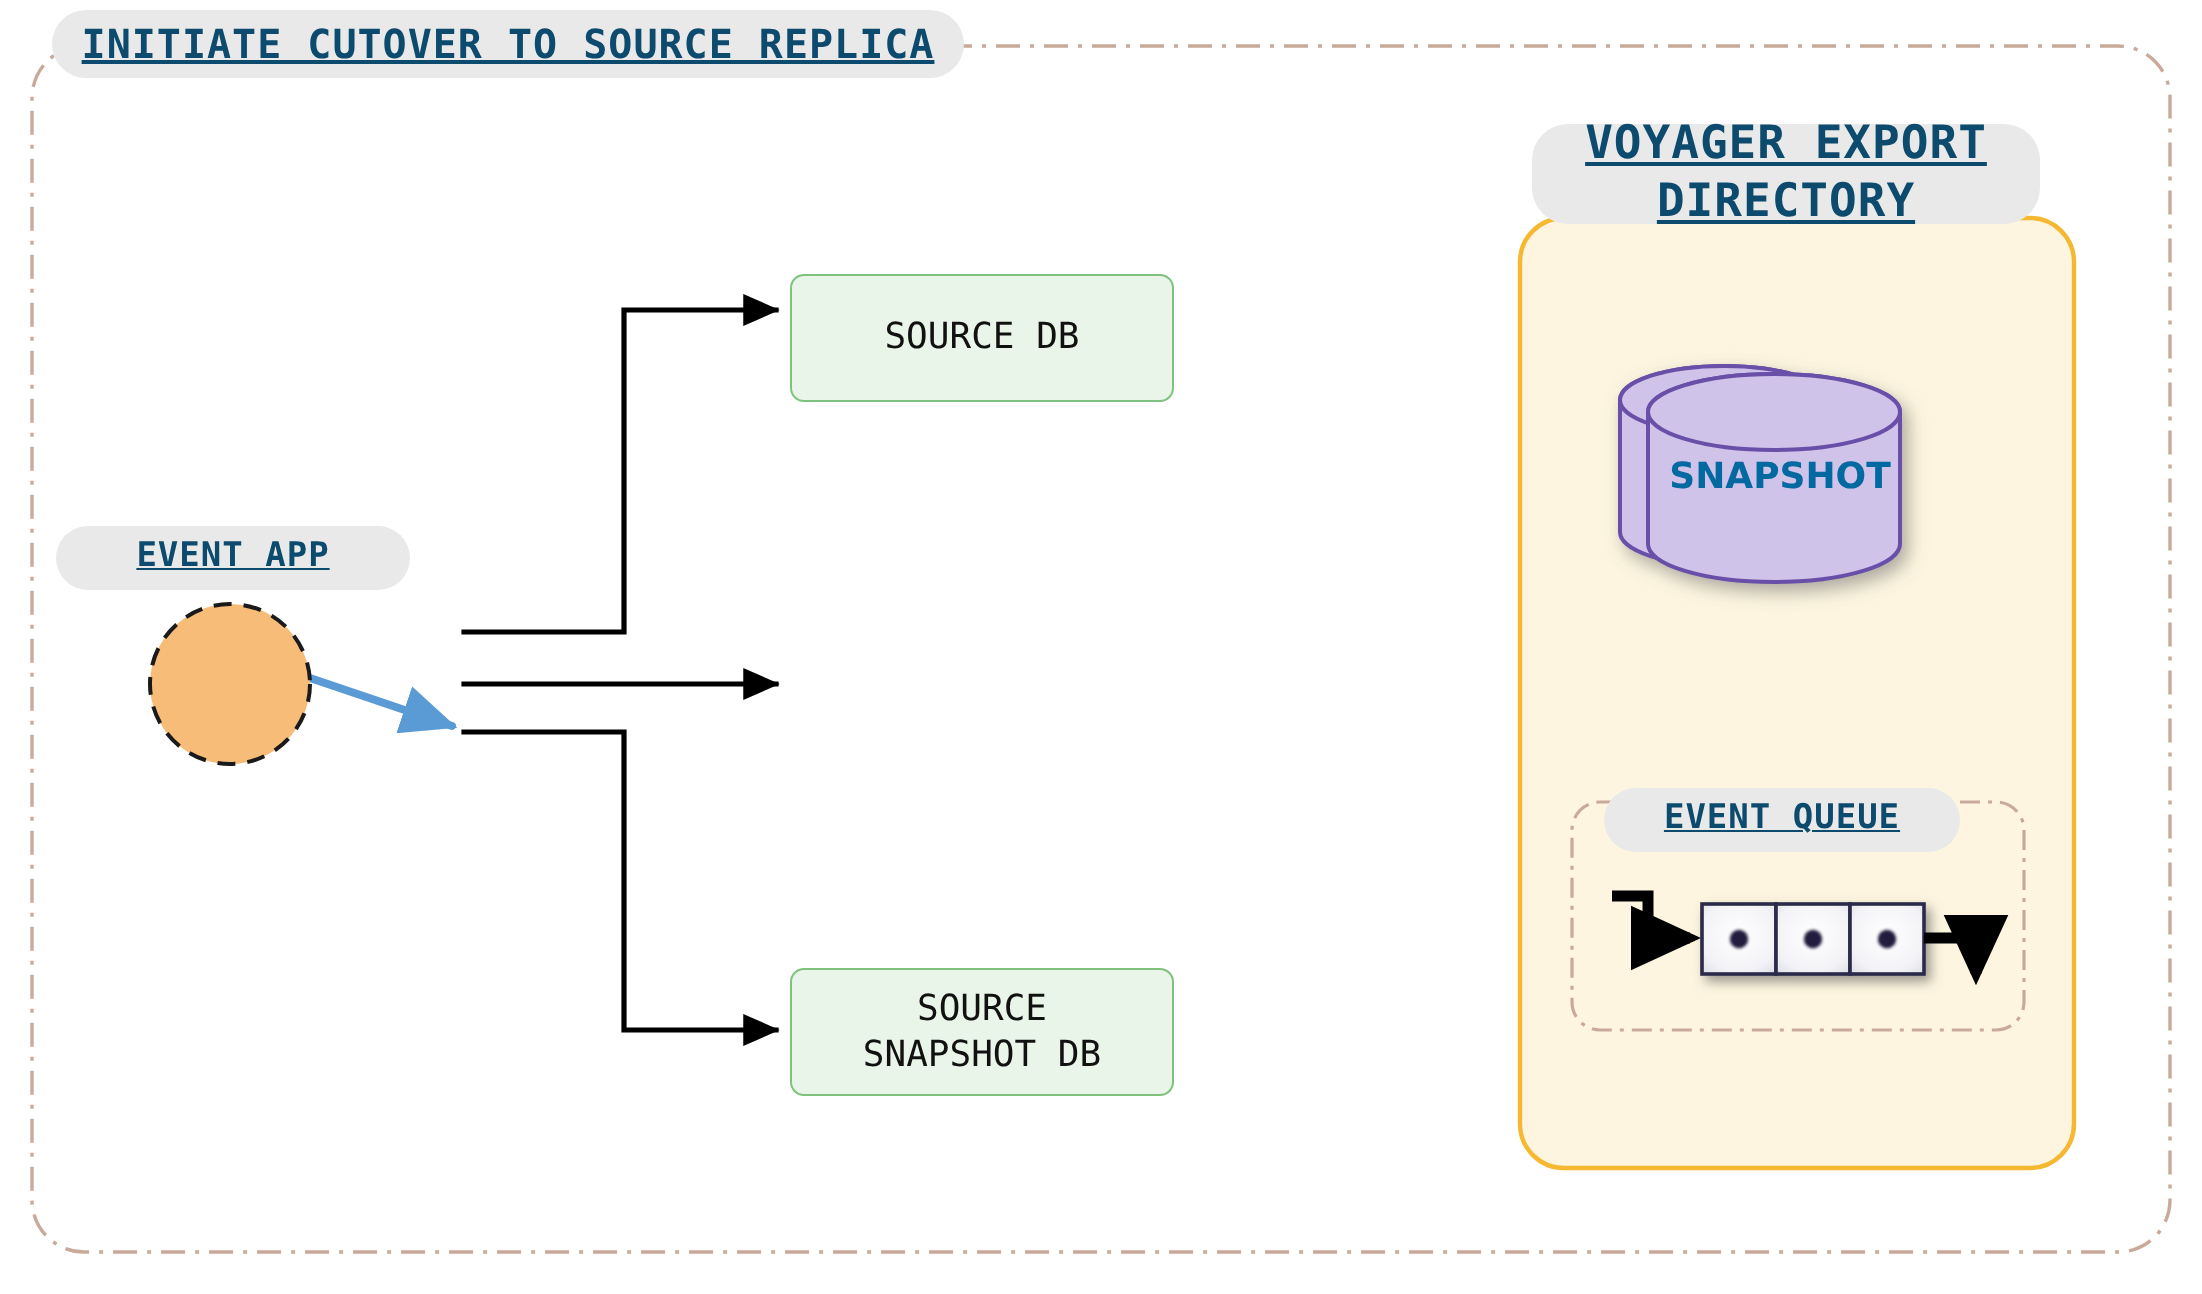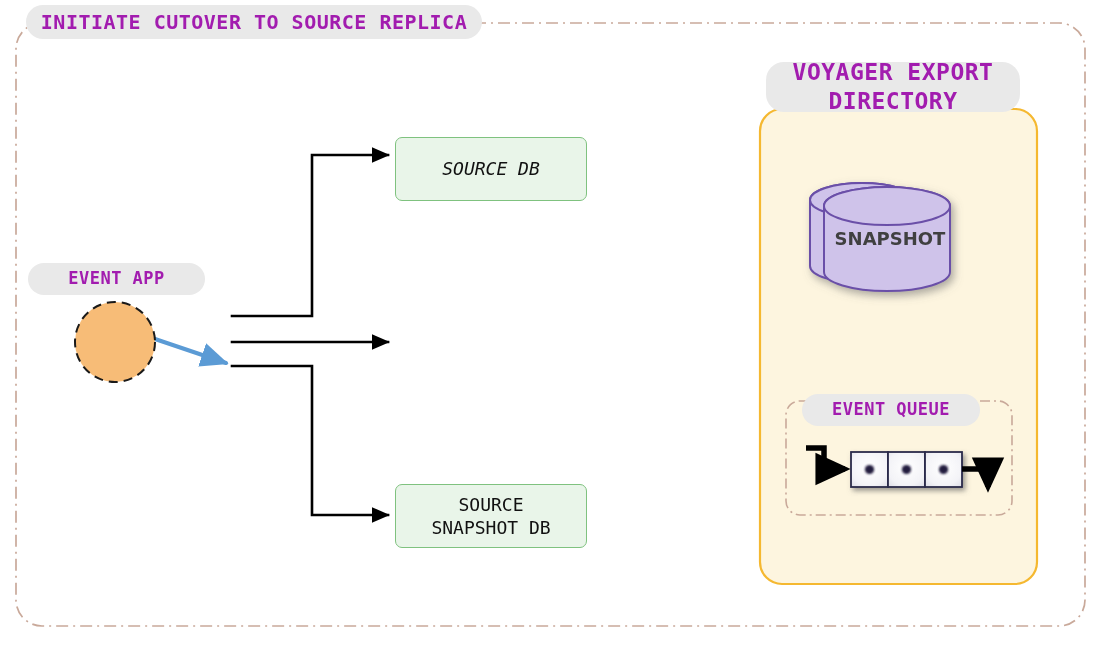--- a/index.html
+++ b/index.html
@@ -24,31 +24,32 @@
     position: absolute;
     left: 0;
     top: 0;
     width: 1101px;
     height: 647px;
   }
   .chip {
     position: absolute;
     background: #e9e9e9;
     border-radius: 18px;
-    color: #a21caf;
+    color: #0c4a6e;
     font-family: "DejaVu Sans Mono", monospace;
     font-weight: bold;
     text-align: center;
     display: flex;
     align-items: center;
     justify-content: center;
     letter-spacing: 0.5px;
     white-space: pre-line;
     line-height: 1.25;
     z-index: 6;
+    text-decoration: underline;
   }
   #outer-title-chip {
     left: 26px;
     top: 5px;
     width: 456px;
     height: 34px;
     font-size: 20px;
   }
   #user-app-chip {
     left: 28px;
@@ -80,34 +81,34 @@
     align-items: center;
     justify-content: center;
     text-align: center;
     color: #111111;
     font-family: "DejaVu Sans Mono", monospace;
     font-size: 18px;
     line-height: 1.3;
     white-space: pre-line;
     z-index: 4;
   }
-  #box-source-db   { left: 395px; top: 137px; width: 190px; height: 62px; font-style: italic; }
+  #box-source-db   { left: 395px; top: 137px; width: 190px; height: 62px; }
   #box-target-db   { left: 395px; top: 312px; width: 190px; height: 62px; }
   #box-replica-db  { left: 395px; top: 484px; width: 190px; height: 62px; }
 
   #snapshot-label {
     position: absolute;
     left: 810px;
     top: 228px;
     width: 160px;
     text-align: center;
     font-family: "DejaVu Sans", sans-serif;
     font-weight: bold;
     font-size: 18px;
-    color: #404040;
+    color: #0369a1;
     z-index: 7;
     pointer-events: none;
   }
 </style>
 </head>
 <body>
 
 <div id="diagram-root">
 
   <svg class="svg-layer" viewBox="0 0 1101 647">

